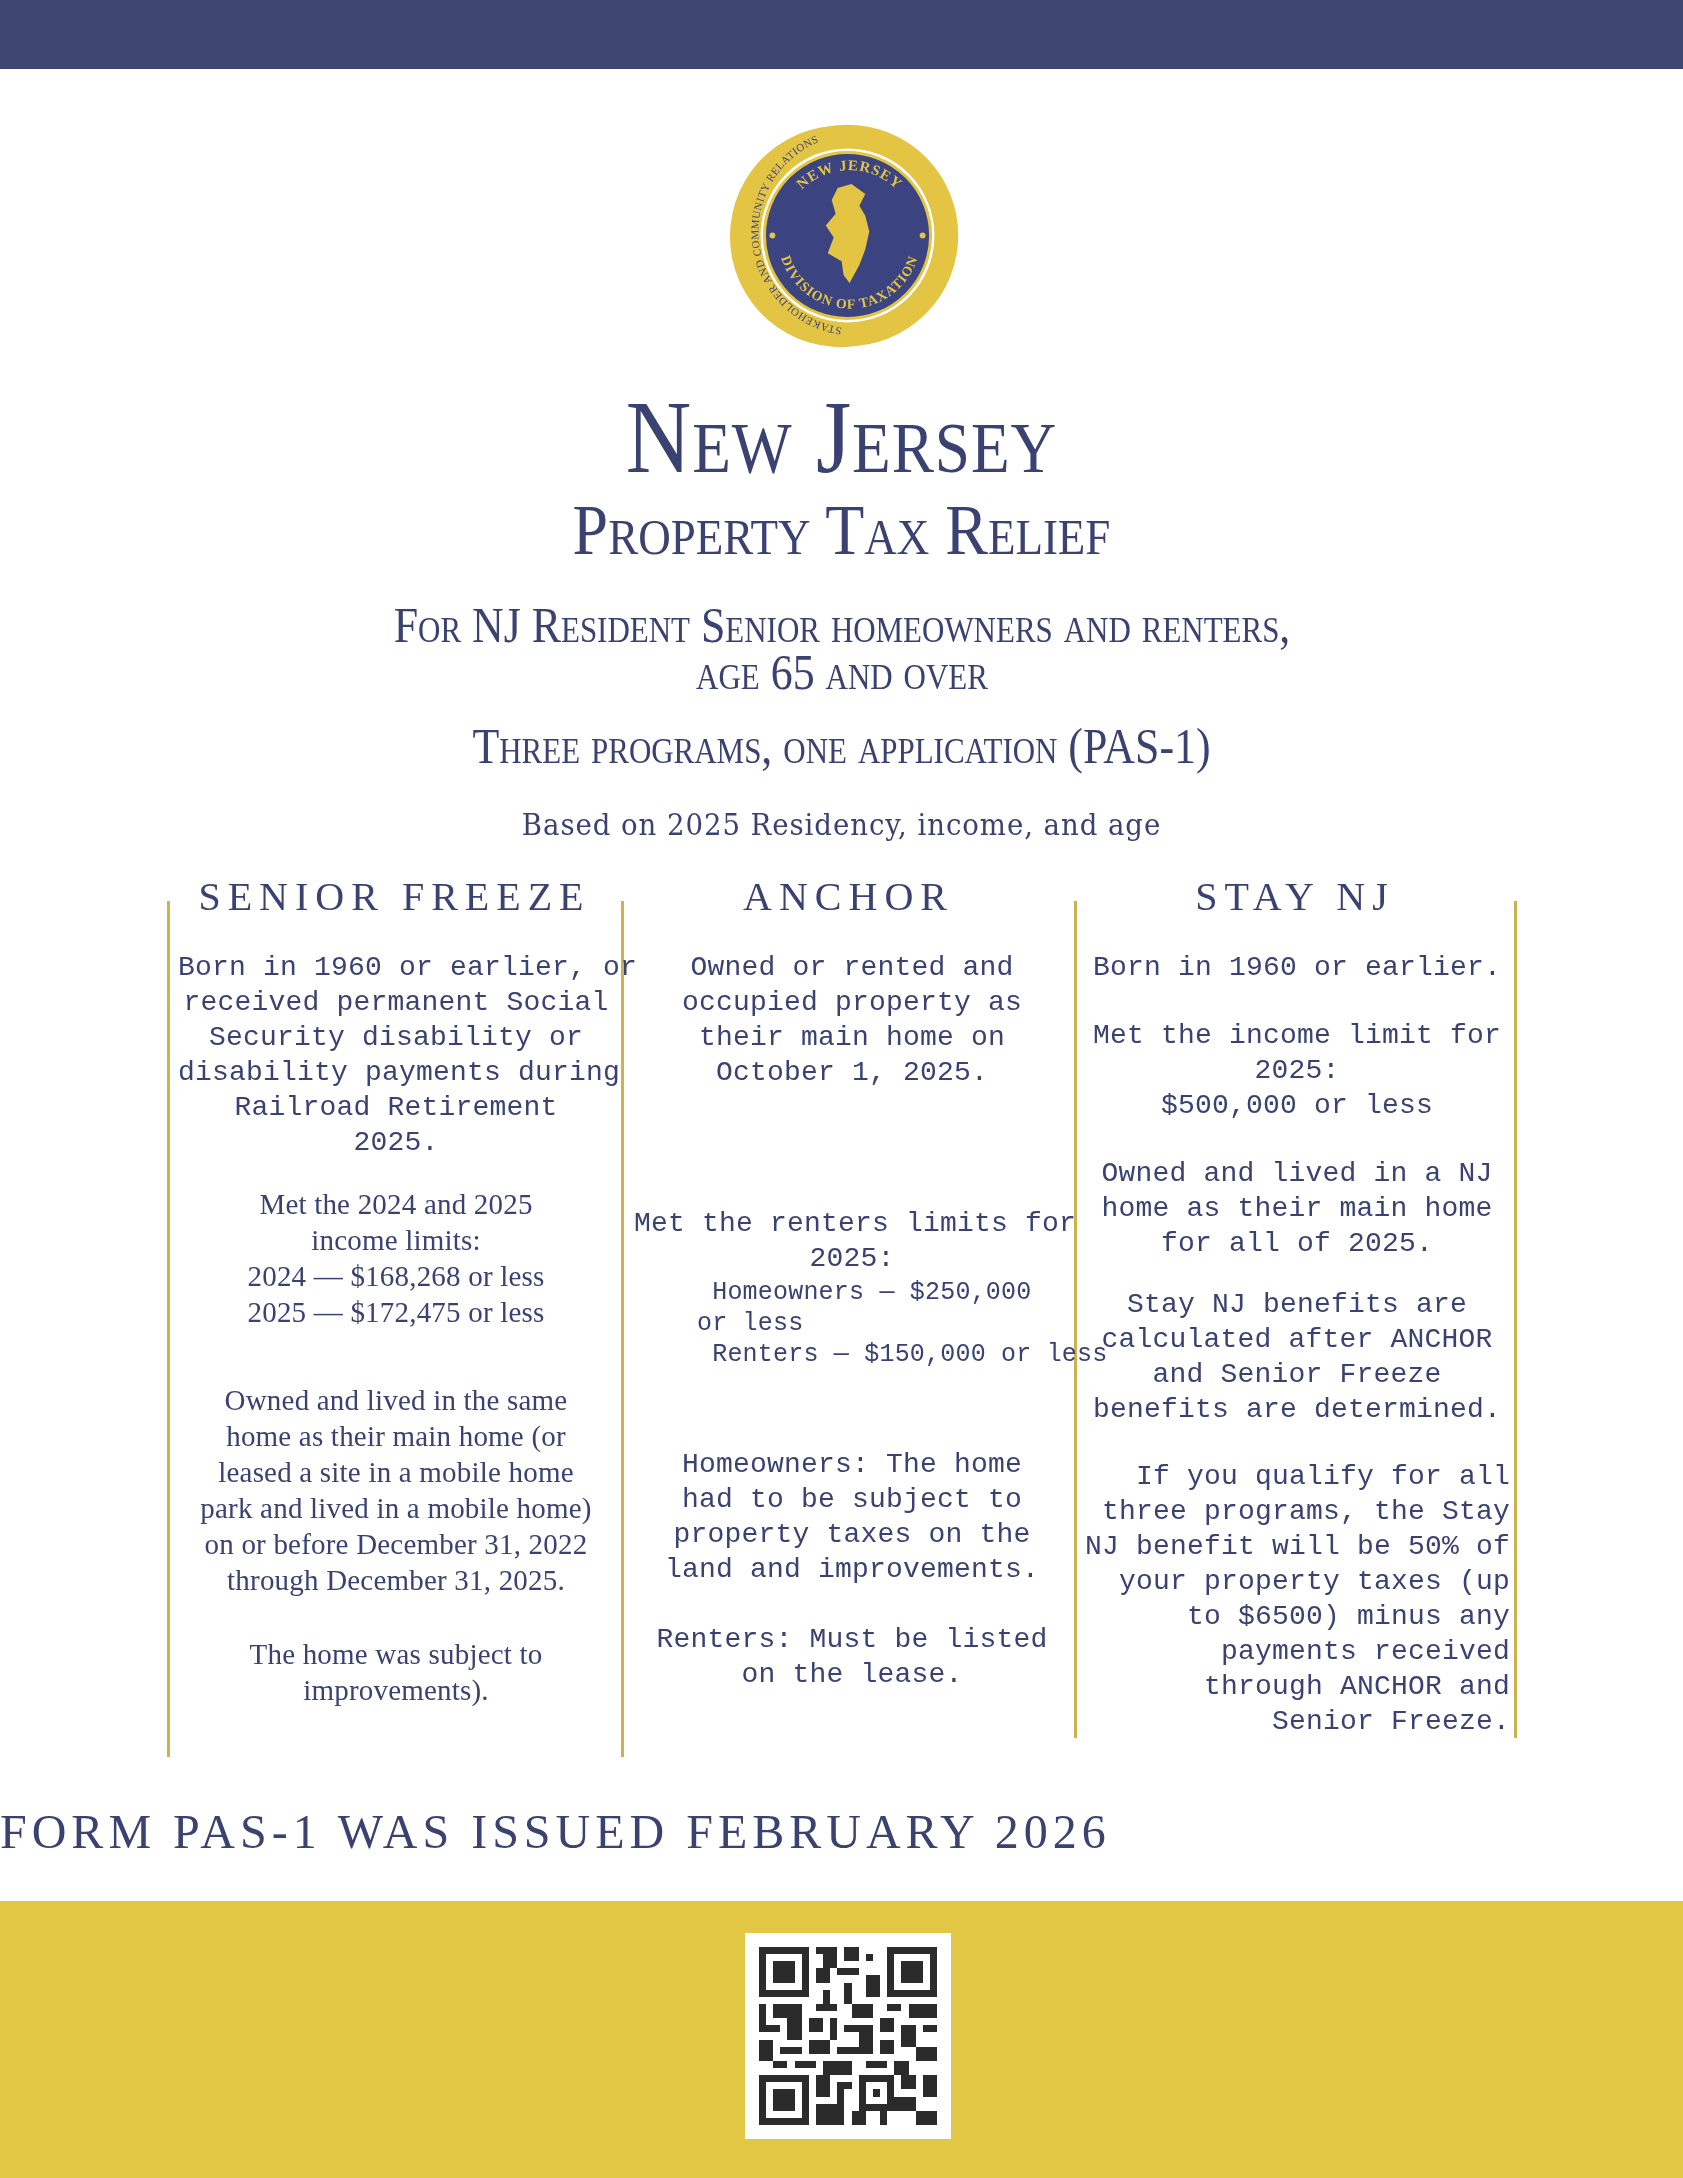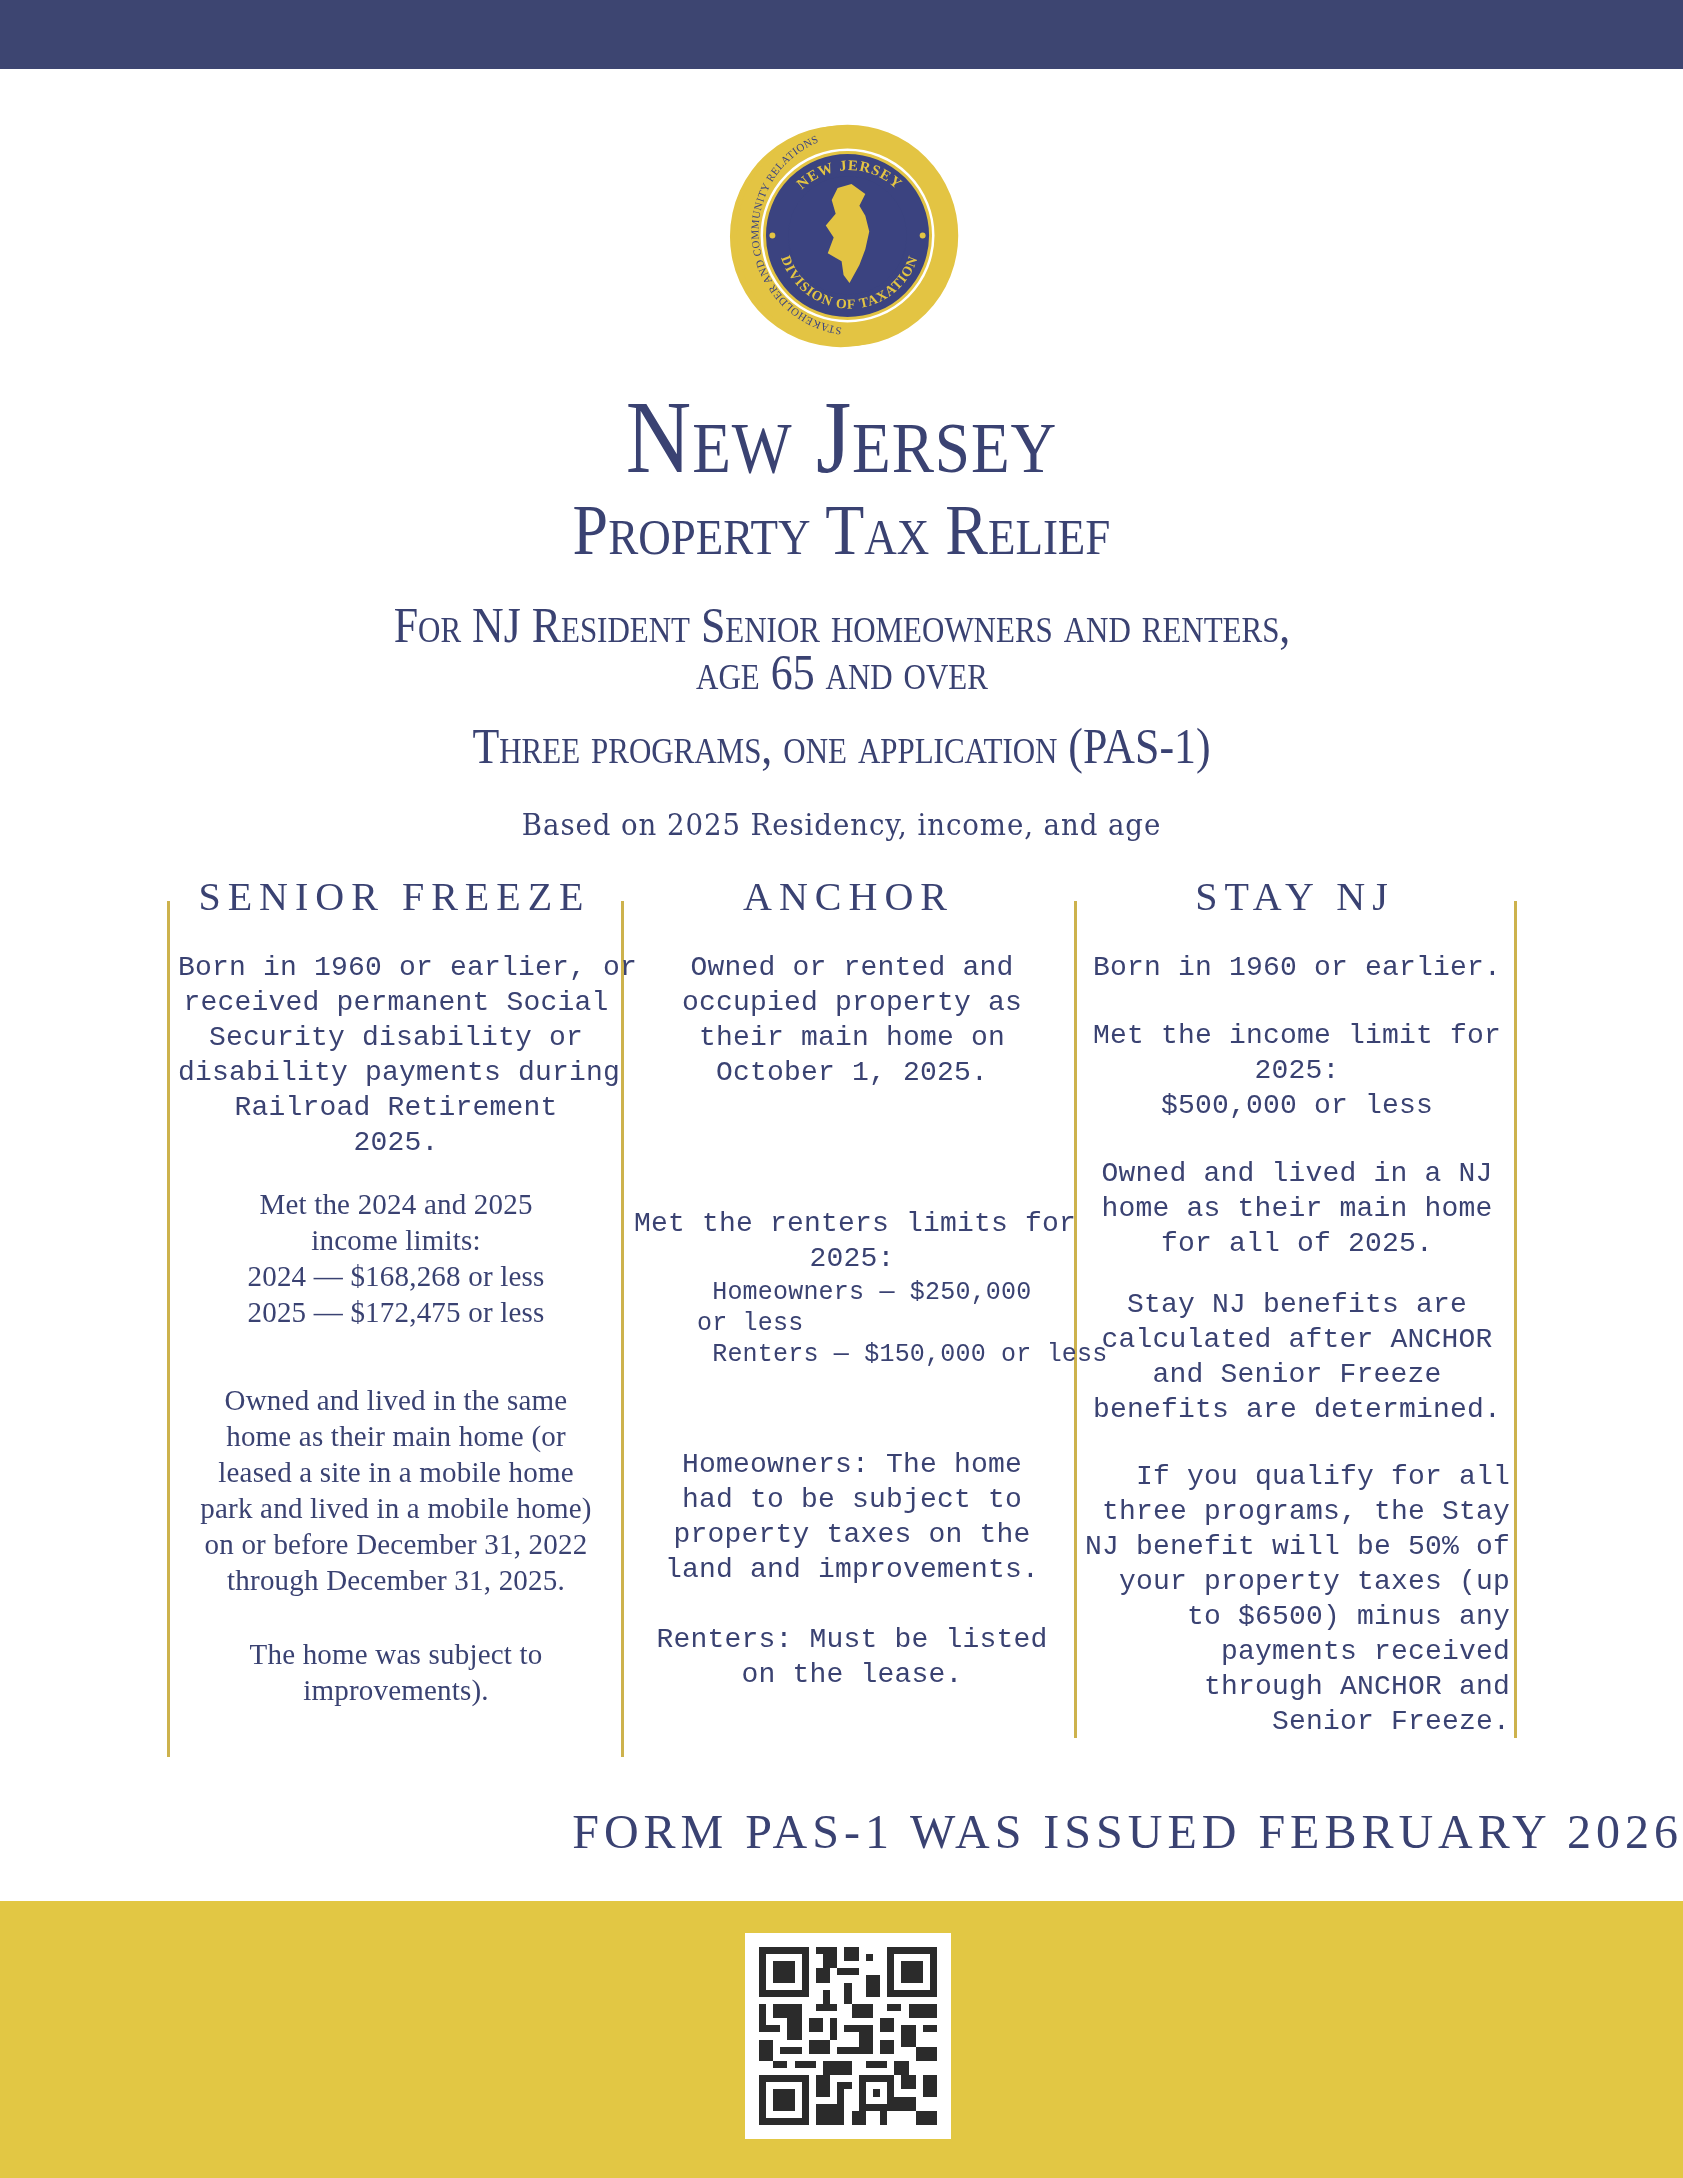--- a/index.html
+++ b/index.html
@@ -57,21 +57,21 @@
   }
   .block .ln { display: block; white-space: nowrap; }
   .narrow { font-family: "Liberation Serif", serif; font-size: 29px; line-height: 36px; }
   .left-al { text-align: left; }
 
   .c1b { left: 178px; width: 436px; transform-origin: center top; }
   .c2b { left: 634px; width: 436px; }
   .c3b { left: 1084px; width: 426px; }
 
   .footer-note {
-    position: absolute; left: 0; width: 1683px; top: 1808px; text-align: right;
+    position: absolute; left: 0; width: 1683px; top: 1808px; text-align: left;
     font-family: "Liberation Serif", serif; font-size: 48px; letter-spacing: 5px; line-height: 1;
   }
   .bottom-band { position: absolute; left: 0; top: 1901px; width: 1683px; height: 277px; background: #e2c744; }
   .qr-box { position: absolute; left: 745px; top: 1933px; width: 206px; height: 206px; background: #ffffff; }
   .qr-box svg { position: absolute; left: 14px; top: 14px; }
 </style>
 </head>
 <body>
 
 <div class="top-band"></div>

